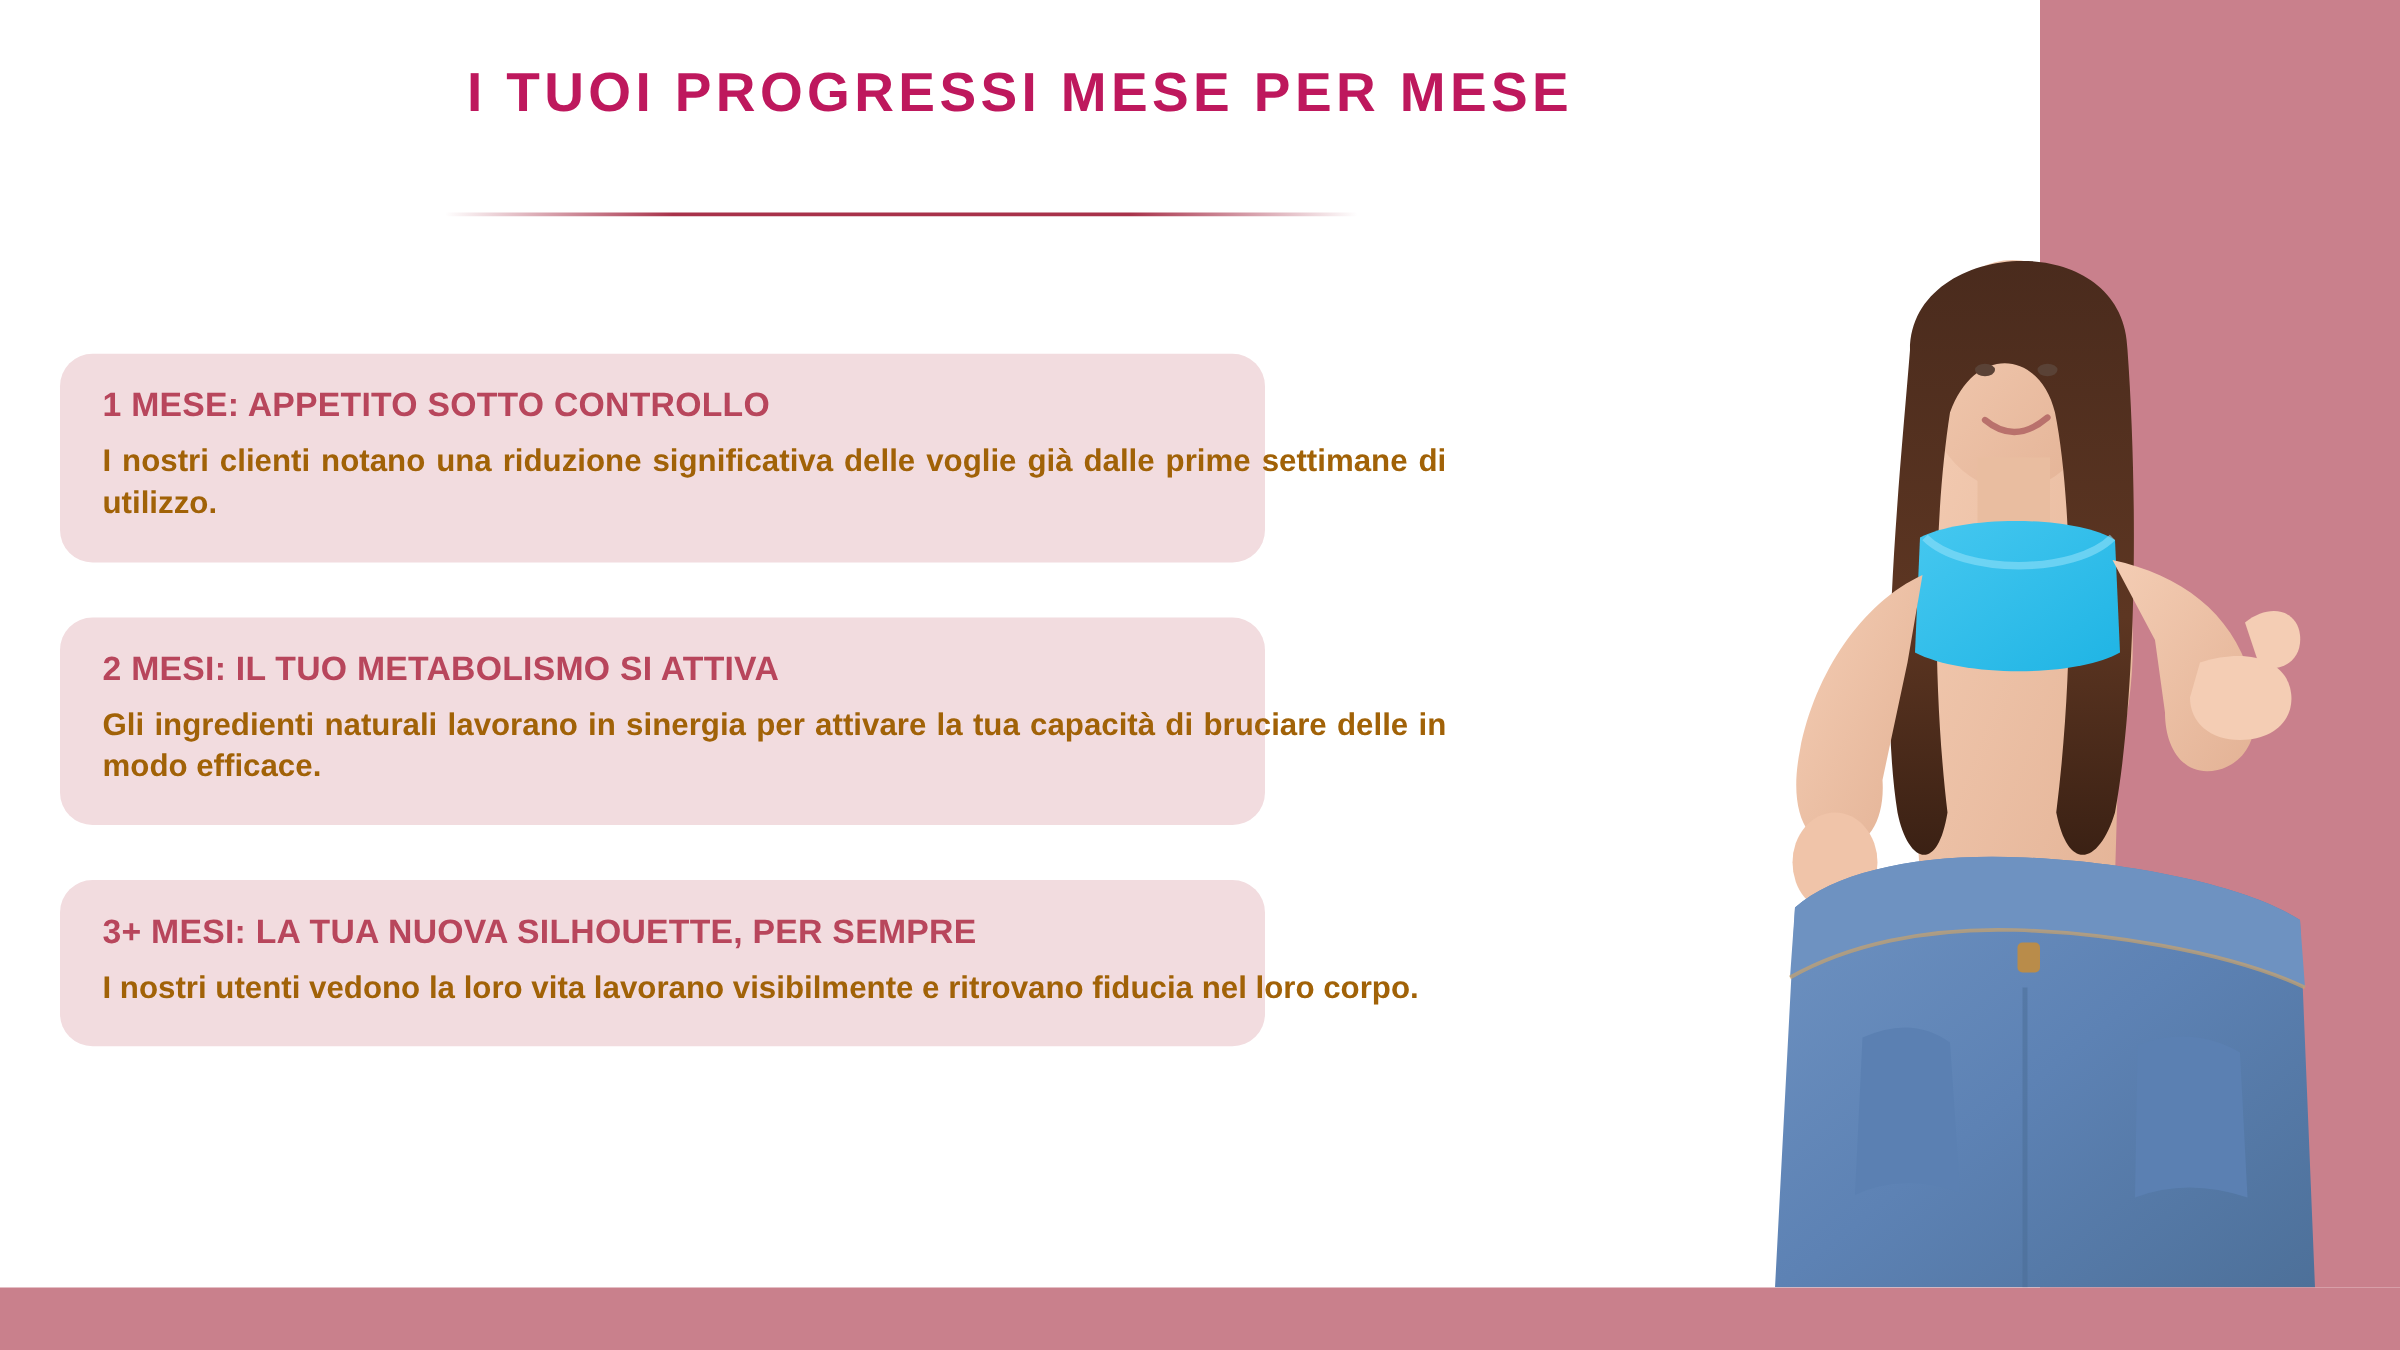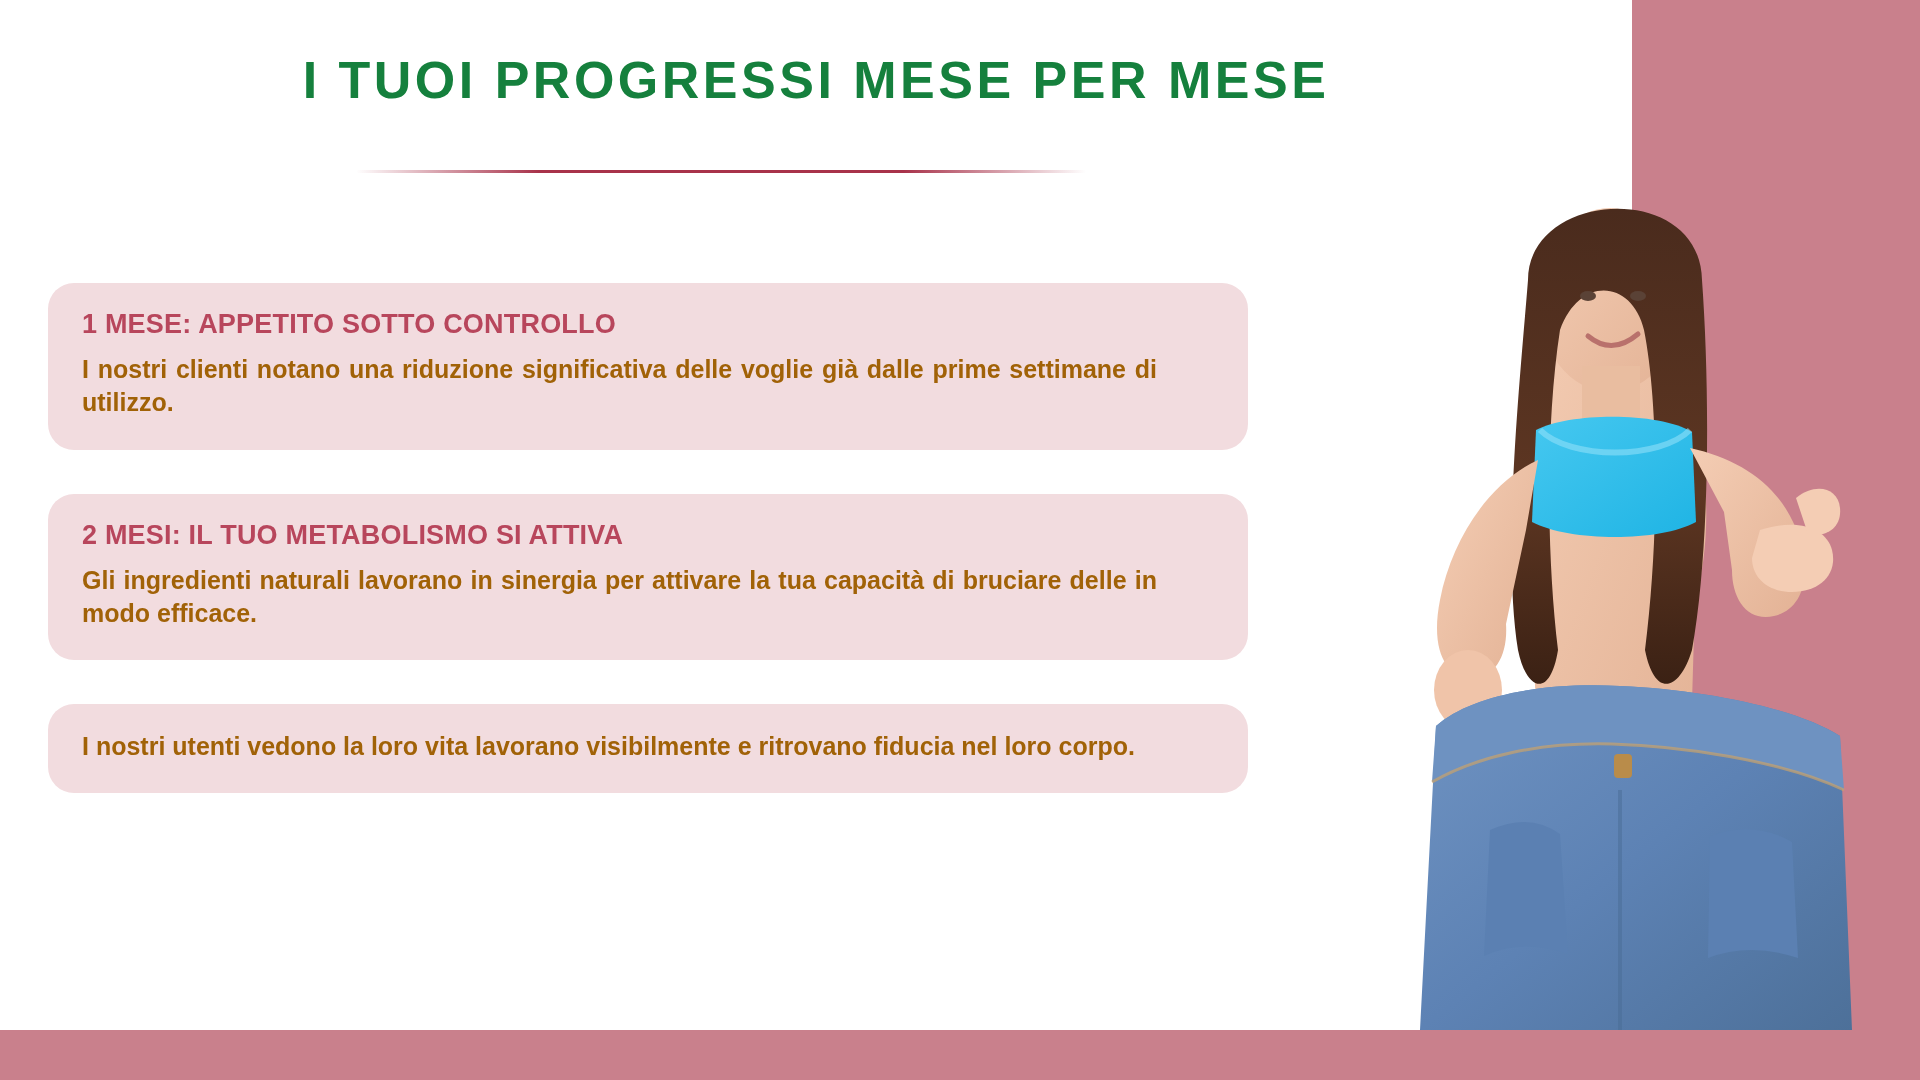--- a/index.html
+++ b/index.html
@@ -44,24 +44,24 @@
     background: #c9808c;
   }
 
   
   .title {
     position: absolute;
     top: 50px;
     left: 0;
     width: 1632px;
     text-align: center;
-    font-size: 52px;
+    font-size: 44px;
     font-weight: bold;
     letter-spacing: 3.5px;
-    color: #15803d;
+    color: #be185d;
     font-family: "Liberation Sans", sans-serif;
   }
 
   .title-rule {
     position: absolute;
     top: 170px;
     left: 356px;
     width: 730px;
     height: 3px;
     background: linear-gradient(to right, rgba(184,70,92,0), #a8324a 25%, #a8324a 75%, rgba(184,70,92,0));
@@ -74,21 +74,21 @@
     top: 283px;
     left: 48px;
     width: 1200px;
   }
 
   .card {
     background: #f2dcdf;
     border-radius: 26px;
     padding: 26px 20px 30px 34px;
     margin-bottom: 44px;
-    width: 1200px;
+    width: 964px;
   }
 
   .card-title {
     color: #b8465c;
     font-size: 27px;
     font-weight: bold;
     letter-spacing: 0.2px;
     margin-bottom: 13px;
   }
 
@@ -130,20 +130,21 @@
       <div class="card-title">1 MESE: APPETITO SOTTO CONTROLLO</div>
       <div class="card-body">I nostri clienti notano una riduzione significativa delle voglie già dalle prime settimane di utilizzo.</div>
     </div>
 
     <div class="card">
       <div class="card-title">2 MESI: IL TUO METABOLISMO SI ATTIVA</div>
       <div class="card-body">Gli ingredienti naturali lavorano in sinergia per attivare la tua capacità di bruciare delle in modo efficace.</div>
     </div>
 
     <div class="card">
+      <div class="card-title">3+ MESI: LA TUA NUOVA SILHOUETTE, PER SEMPRE</div>
       <div class="card-body">I nostri utenti vedono la loro vita lavorano visibilmente e ritrovano fiducia nel loro corpo.</div>
     </div>
 
   </div>
 
   <div class="photo">
     <svg width="680" height="900" viewBox="0 0 680 900" xmlns="http://www.w3.org/2000/svg" aria-hidden="true">
       <defs>
         <linearGradient id="skin" x1="0" y1="0" x2="1" y2="1">
           <stop offset="0%" stop-color="#f4cdb4"></stop>

